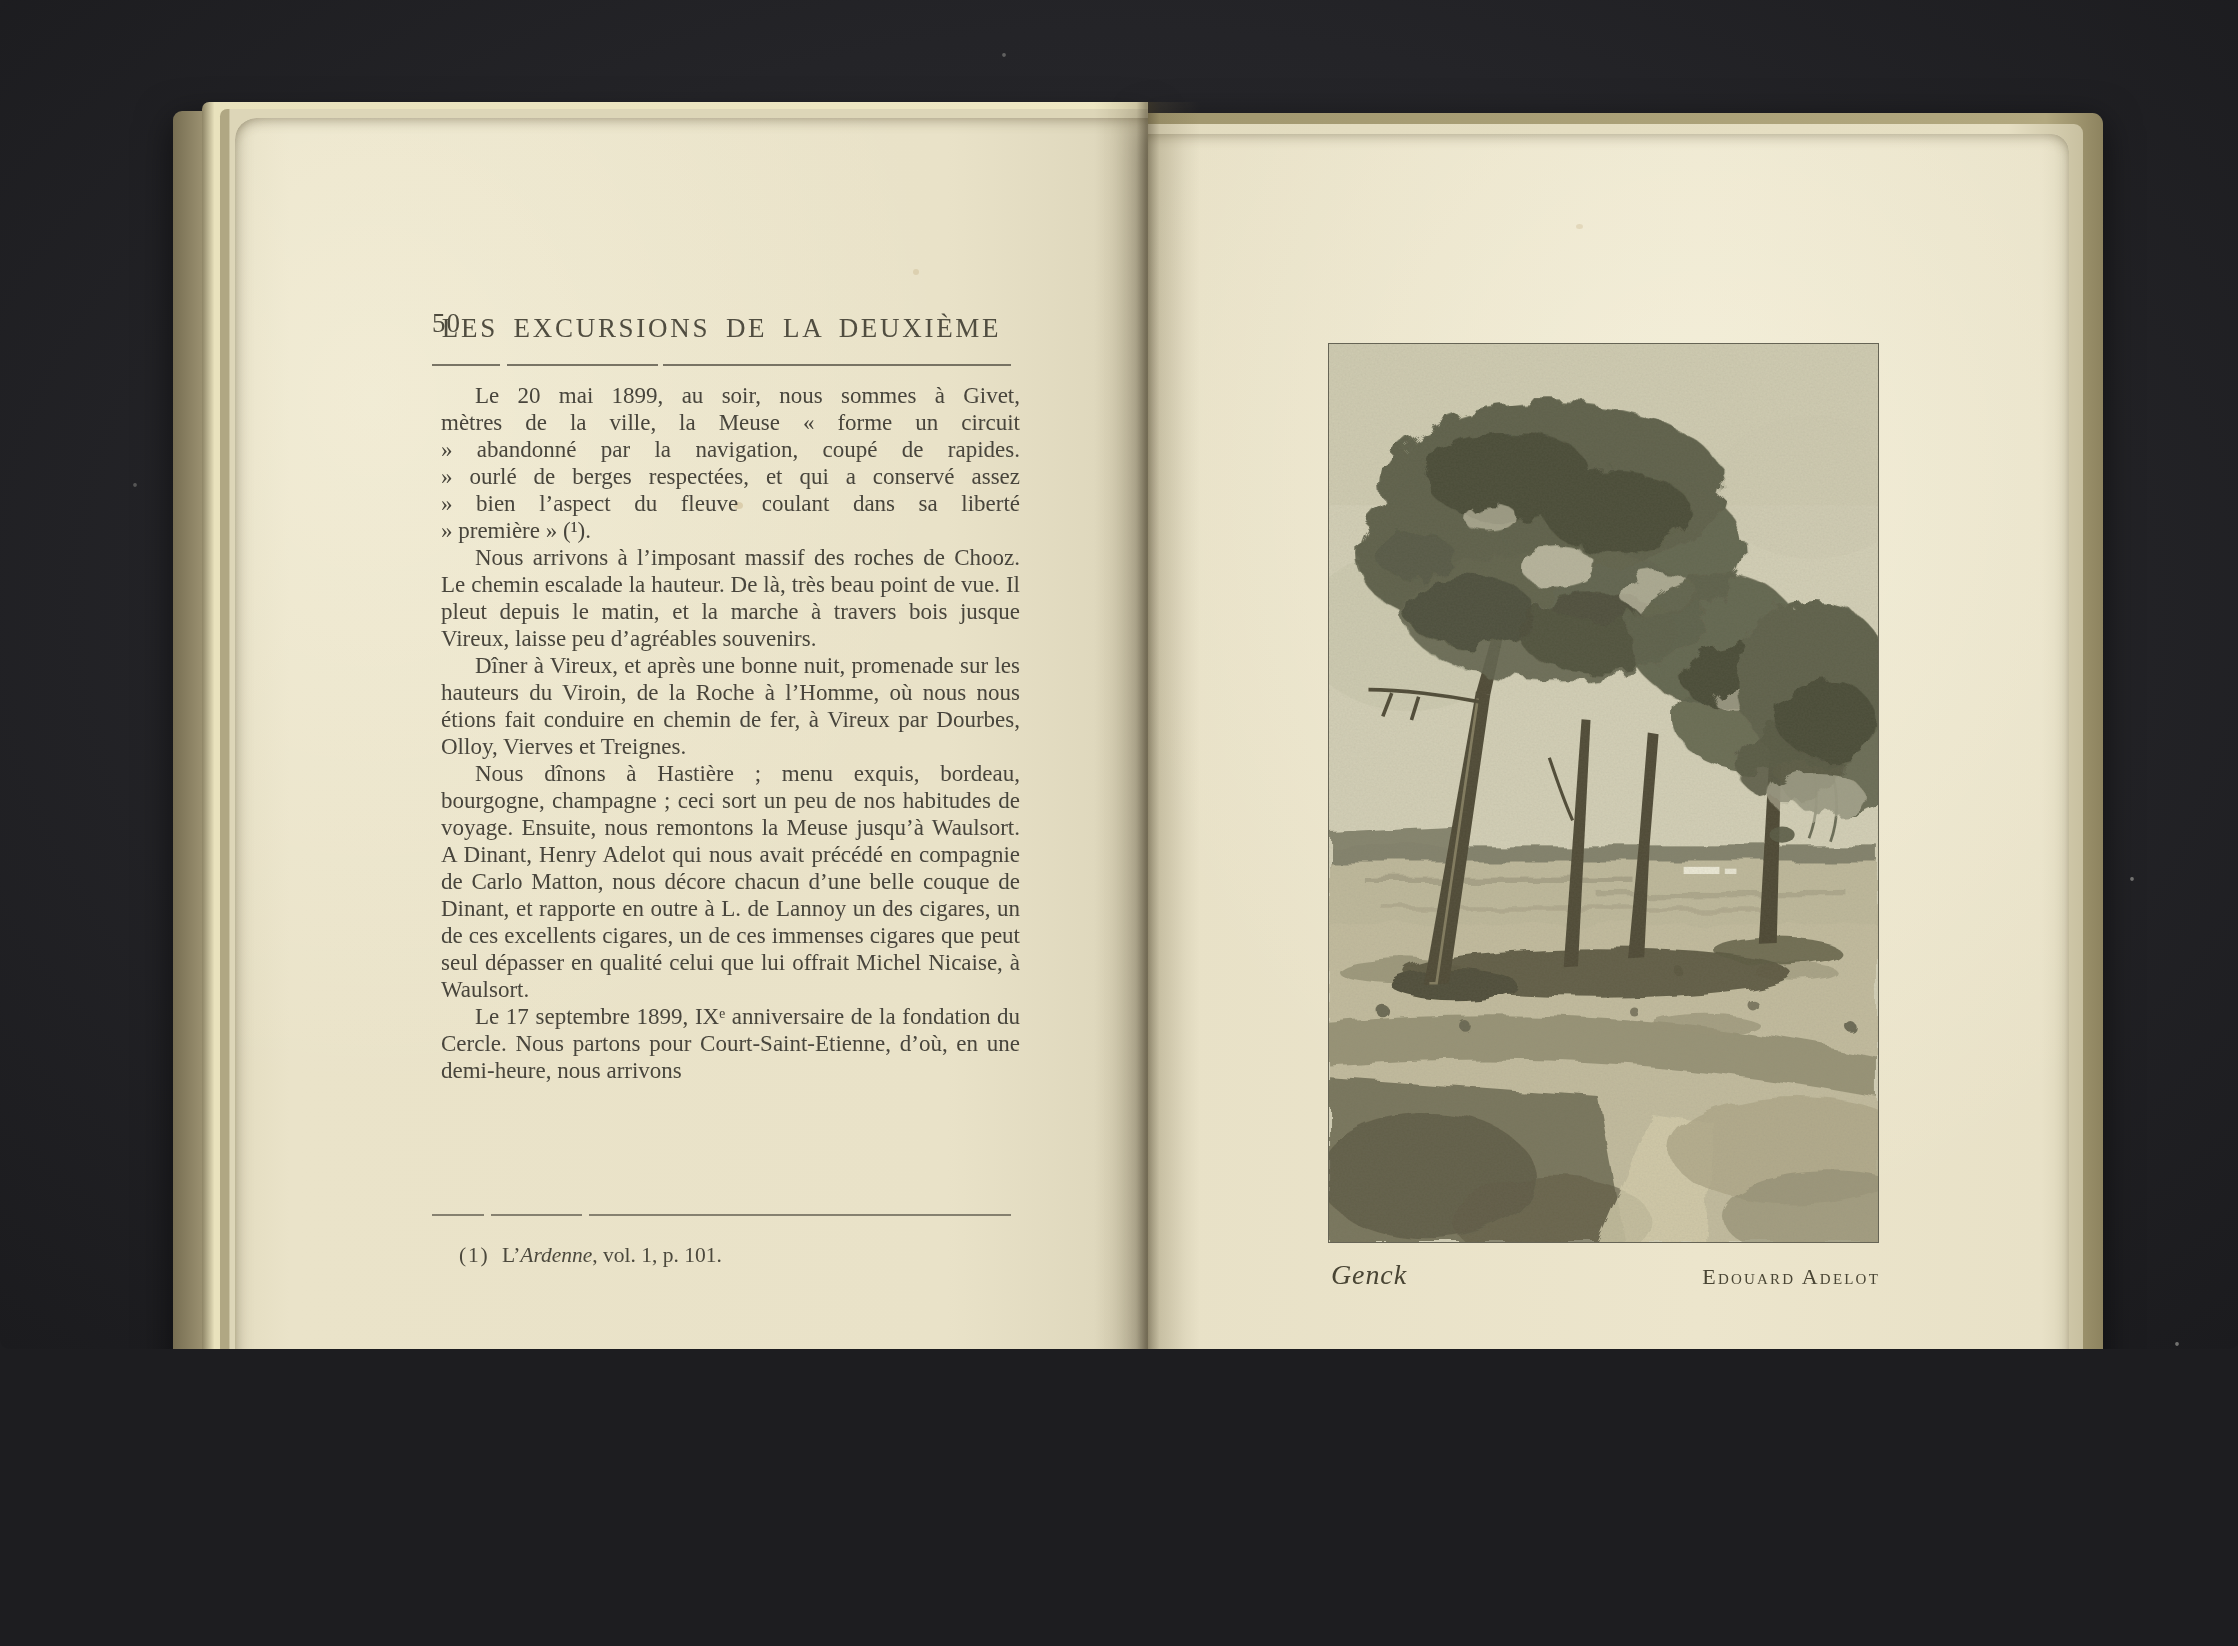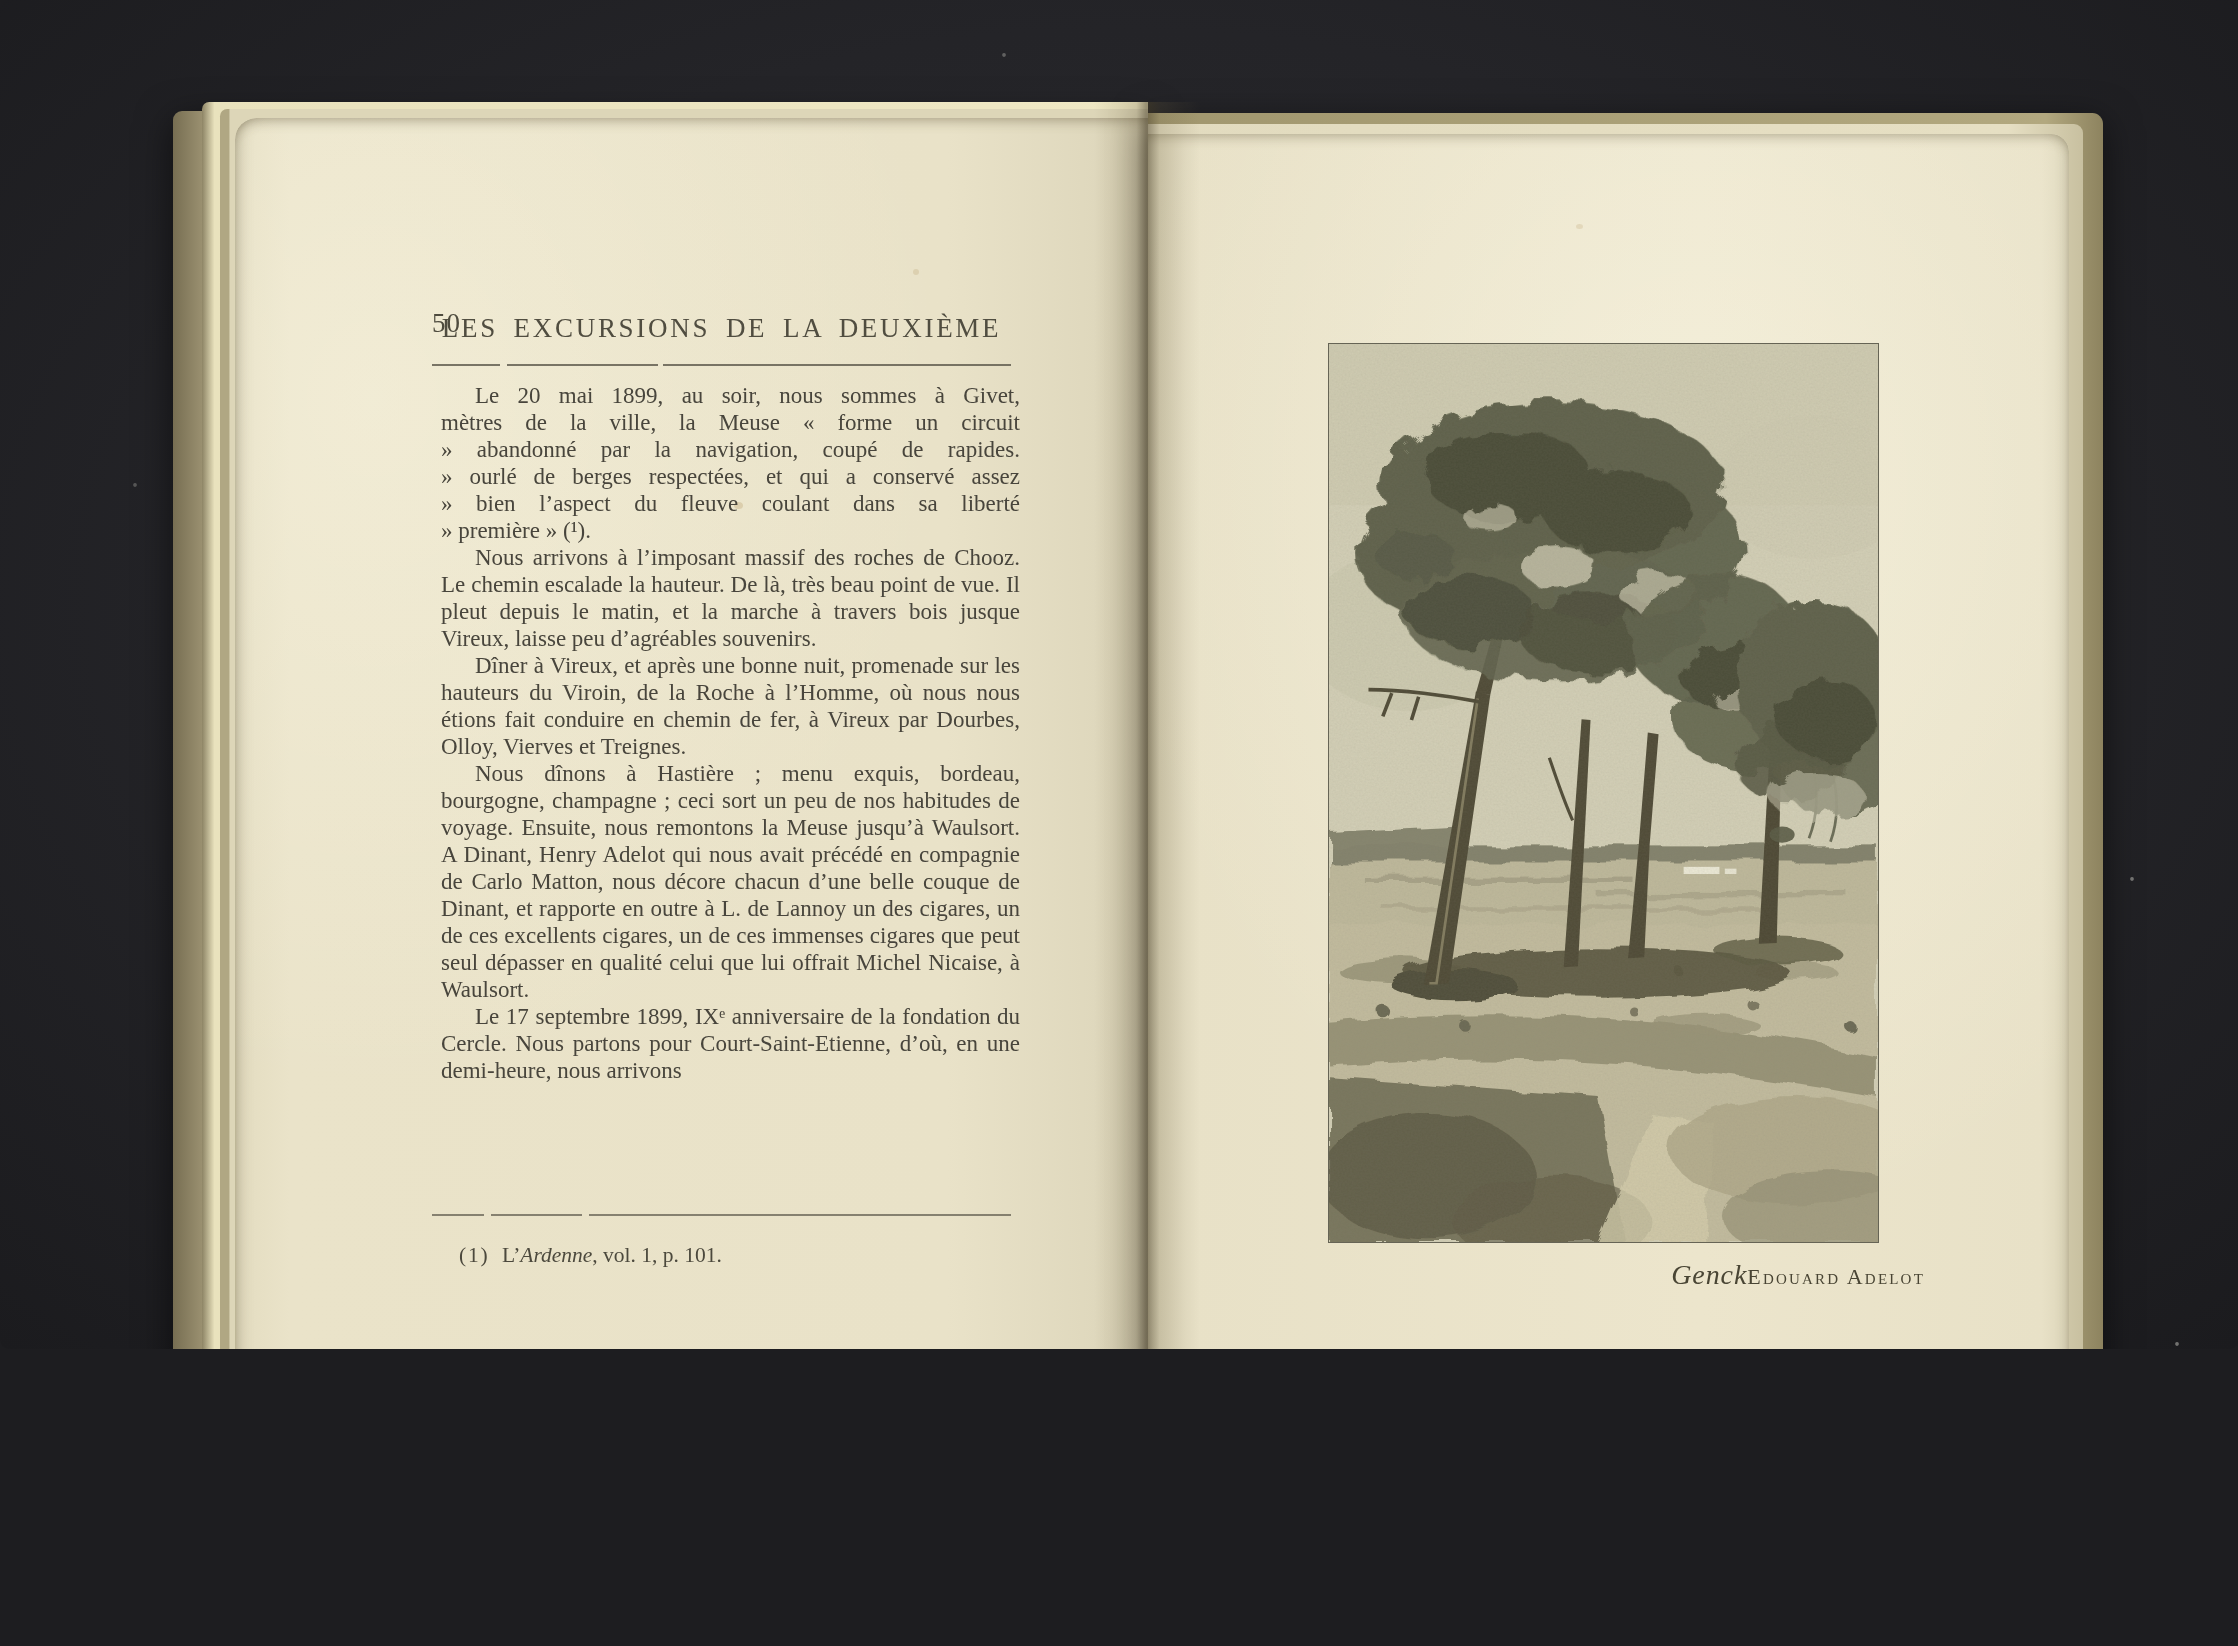--- a/index.html
+++ b/index.html
@@ -59,22 +59,22 @@
   .foot-rule{position:absolute;left:432px;top:1214px;width:579px;height:1.8px;opacity:.7;
              background:linear-gradient(90deg,#5b574a 0 52px,rgba(0,0,0,0) 52px 59px,#5b574a 59px 150px,rgba(0,0,0,0) 150px 157px,#5b574a 157px 100%);}
   .footnote{position:absolute;left:459px;top:1243px;font-size:21.5px;color:#4c493d;}
   .footnote .mk{margin-right:12.5px;letter-spacing:1.8px;}
   .footnote i{font-style:italic;}
   .stain{position:absolute;border-radius:50%;pointer-events:none;}
   
   .plate{position:absolute;left:1328px;top:343px;width:549px;height:898px;
          border:1.8px solid #666455;background:#d8d4bb;}
   .plate svg{display:block;width:549px;height:898px;}
-  .caption-row{position:absolute;left:1376px;top:1259px;width:549px;display:flex;
-               justify-content:flex-end;align-items:baseline;color:#494534;}
+  .caption-row{position:absolute;left:1331px;top:1259px;width:549px;display:flex;
+               justify-content:space-between;align-items:baseline;color:#494534;}
   .cap-title{font-style:italic;font-size:28px;letter-spacing:0.9px;}
   .cap-credit{font-variant:small-caps;font-size:22px;letter-spacing:2.2px;}
 </style>
 </head>
 <body>
 
 <div class="stage">
 
   <div class="lint"></div>
 

